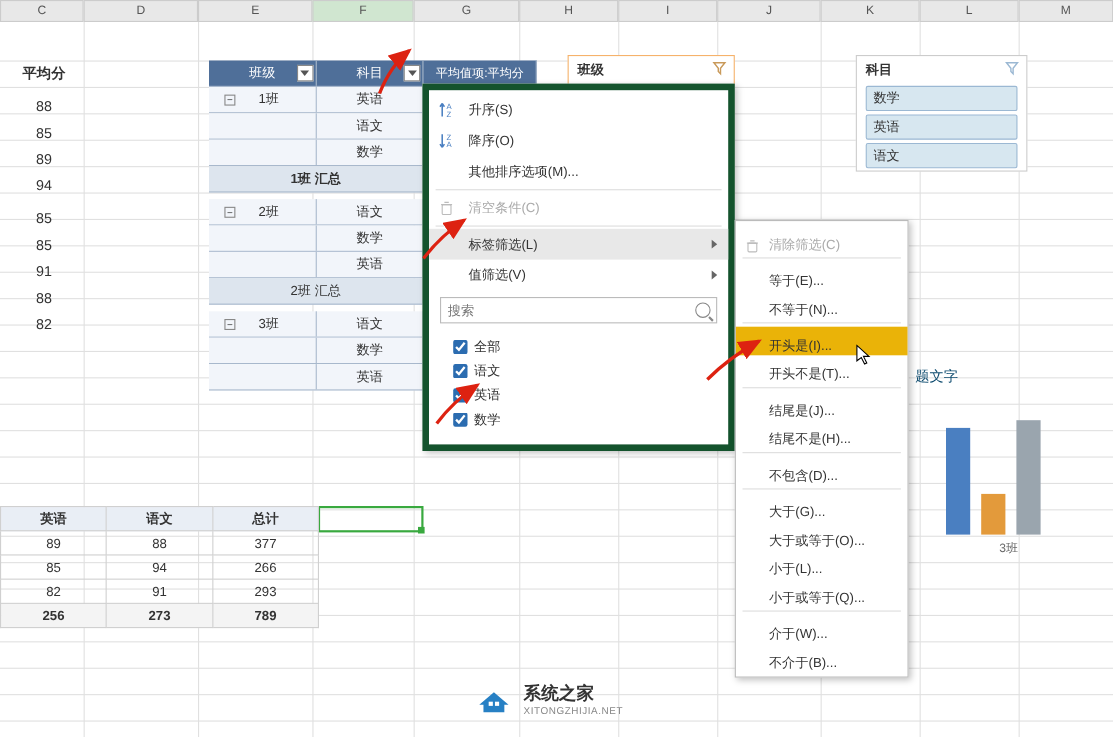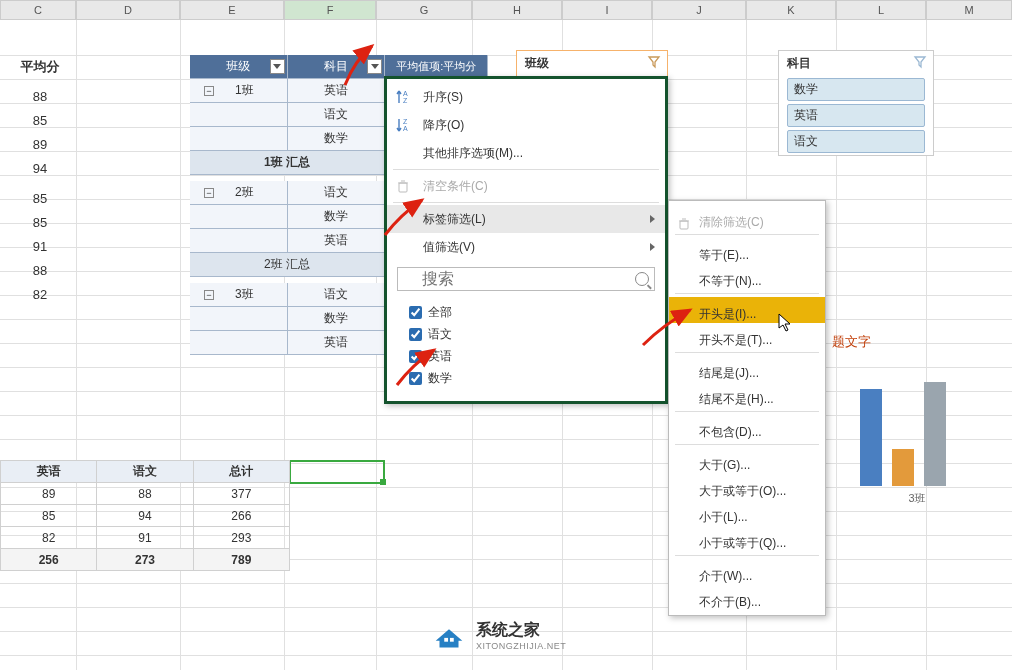--- a/index.html
+++ b/index.html
@@ -24,29 +24,29 @@
   .pivot-row { height: 24px; display:flex; border-bottom:1px solid #a8b8cc;}
   .pivot-hdr { background: #4f6f99; color: #fff; }
   .pivot-sub { background: #dde5ee; }
   .pivot-cell, .pivot-cell-hdr { flex:1; display:flex; align-items:center; justify-content:center; border-right:1px solid #a8b8cc; position:relative; font-size:12px;}
   .pivot-cell-hdr { justify-content:center; }
   .dropbtn { position:absolute; right:2px; top:4px; width:15px; height:15px; background:#fff; border:1px solid #888; display:flex; align-items:center; justify-content:center; }
   .dropbtn::after { content:""; border-left:4px solid transparent; border-right:4px solid transparent; border-top:5px solid #555; }
   .expbtn { position:absolute; left:14px; width:10px; height:10px; border:1px solid #888; font-size:9px; display:flex; align-items:center; justify-content:center; top:7px; }
   
   
-  .ctx { position:absolute; left:384px; top:76px; width:284px; background:#fff; border:3px solid #14532d; box-shadow:2px 2px 6px rgba(0,0,0,.25); padding:4px 0; }
+  .ctx { position:absolute; left:384px; top:76px; width:284px; background:#fff; border:6px solid #14532d; box-shadow:2px 2px 6px rgba(0,0,0,.25); padding:4px 0; }
   .ctx-item { height:28px; display:flex; align-items:center; padding-left:36px; position:relative; color:#333; font-size:12px;}
   .ctx-item.dis { color:#aaa; }
   .ctx-item.hov { background:#e8e8e8; }
   .ctx-item .ico { position:absolute; left:8px; width:16px; height:16px; display:flex; align-items:center; justify-content:center; }
   .ctx-item .arr { position:absolute; right:10px; width:0; height:0; border-top:4px solid transparent; border-bottom:4px solid transparent; border-left:5px solid #666; }
   .ctx-sep { height:1px; background:#ddd; margin:2px 6px; }
   .ctx-search { margin:6px 10px; position:relative; }
-  .ctx-search input { width:100%; height:24px; border:1px solid #bbb; padding:0 24px 0 24px; font-size:16px;}
+  .ctx-search input { width:100%; height:24px; border:1px solid #bbb; padding:0 24px 0 6px; font-size:12px;}
   .ctx-search .mag { position:absolute; right:6px; top:5px; width:14px; height:14px; border:1.5px solid #888; border-radius:50%; }
   .ctx-search .mag::after{content:""; position:absolute; width:5px; height:1.5px; background:#888; right:-4px; bottom:-2px; transform:rotate(45deg);}
   .ctx-chklist { padding:4px 22px 8px; }
   .ctx-chk { display:flex; align-items:center; gap:6px; height:22px; font-size:12px;}
   .ctx-chk input { width:13px; height:13px; accent-color:#2b6cb0;}
   
   
   .sub { position:absolute; left:668px; top:200px; width:158px; background:#fff; border:1px solid #bbb; box-shadow:2px 2px 6px rgba(0,0,0,.25); padding:4px 0; }
   .sub-item { height:26px; display:flex; align-items:flex-end; padding-left:30px; font-size:12px;}
   .sub-item.dis { color:#aaa; }
@@ -67,21 +67,21 @@
   .sumtab { position:absolute; left:0; top:460px; width:290px; border-collapse:collapse; }
   .sumtab th, .sumtab td { border:1px solid #d0d0d0; height:22px; text-align:center; font-size:12px;}
   .sumtab th { background:#e9eef5; font-weight:bold;}
   .sumtab .tot td { font-weight:bold; background:#f4f4f4;}
   
   
   .actcell { position:absolute; border:2px solid #39a93f; }
   .actcell::after { content:""; position:absolute; right:-3px; bottom:-3px; width:6px; height:6px; background:#39a93f;}
   
   
-  .charttxt { position:absolute; left:832px; top:333px; font-size:13px; color:#c2410c; }
+  .charttxt { position:absolute; left:832px; top:333px; font-size:13px; color:#0c4a6e; }
   .chart { position:absolute; left:842px; top:370px; width:150px; height:140px; }
   .chart .bar { position:absolute; bottom:24px; width:22px; }
   .chart .xlab { position:absolute; bottom:4px; width:100%; text-align:center; font-size:11px; color:#666;}
   
   
   .logo { position:absolute; left:430px; top:620px; display:flex; align-items:center; gap:8px;}
   .logo .shape { width:38px; height:30px; position:relative; }
   .logo .shape svg { width:100%; height:100%; }
   .logo .txt1 { font-size:16px; font-weight:bold; color:#333;}
   .logo .txt2 { font-size:9px; color:#888; letter-spacing:0.5px;}

